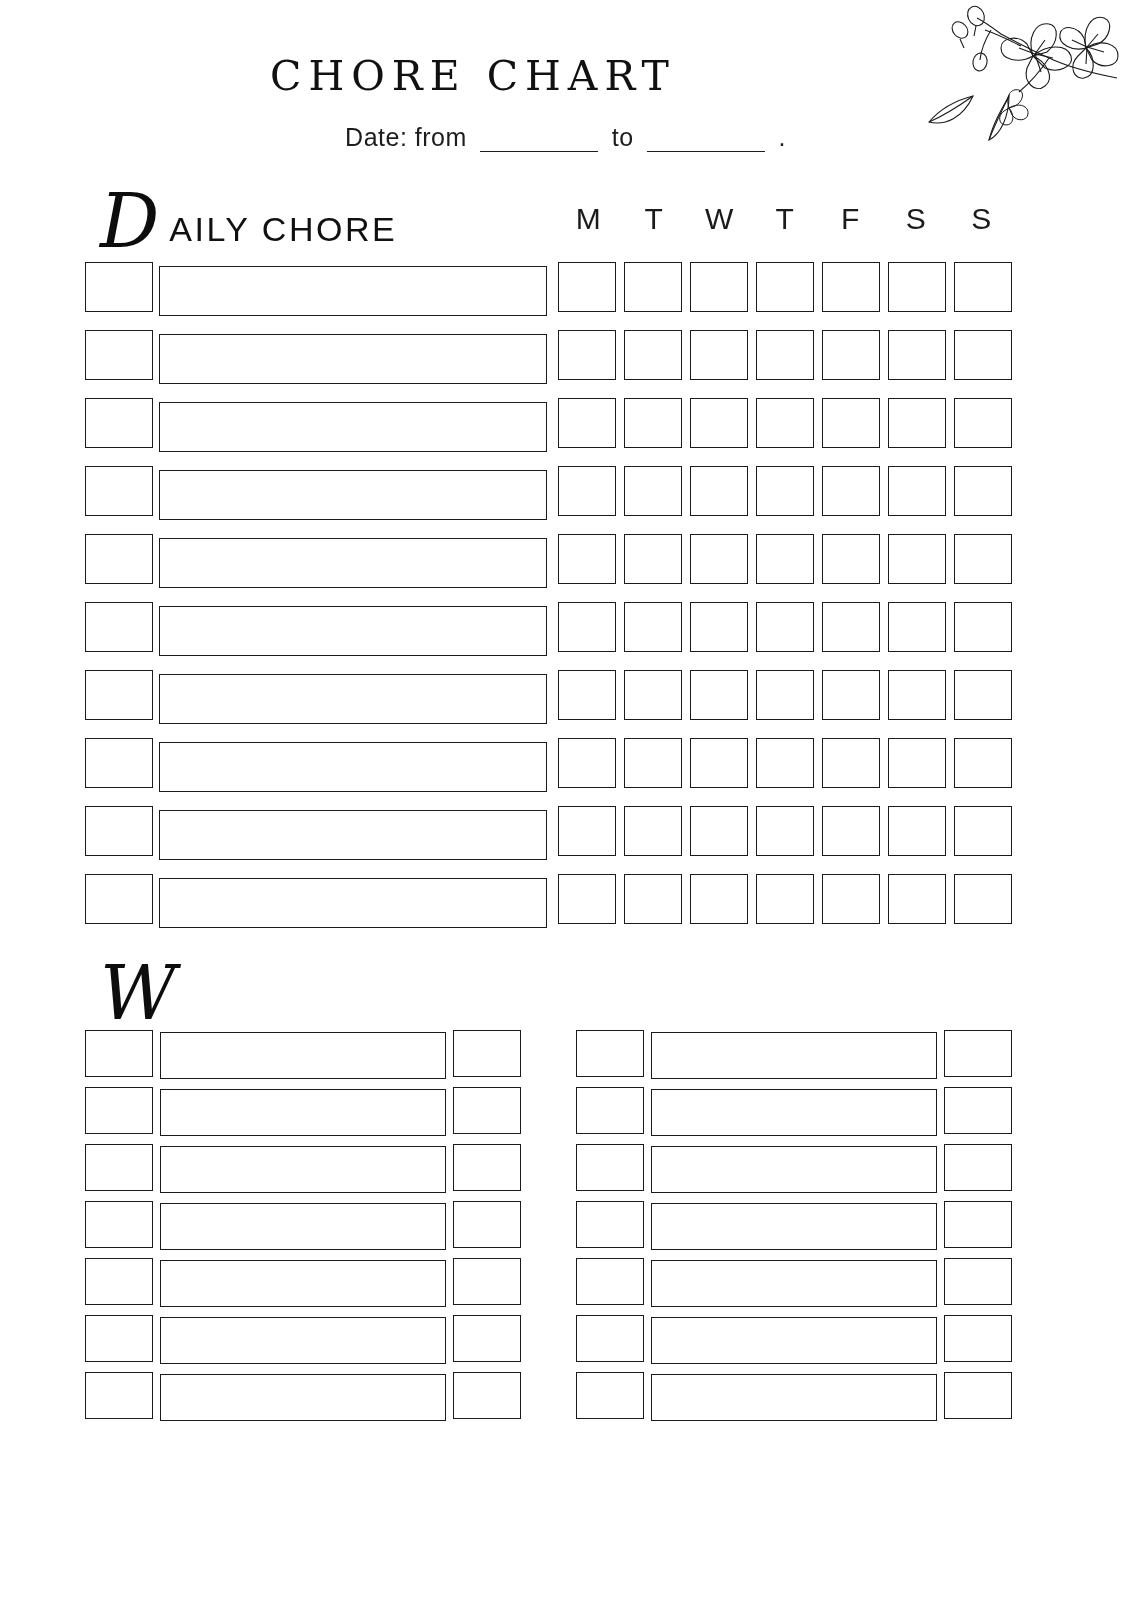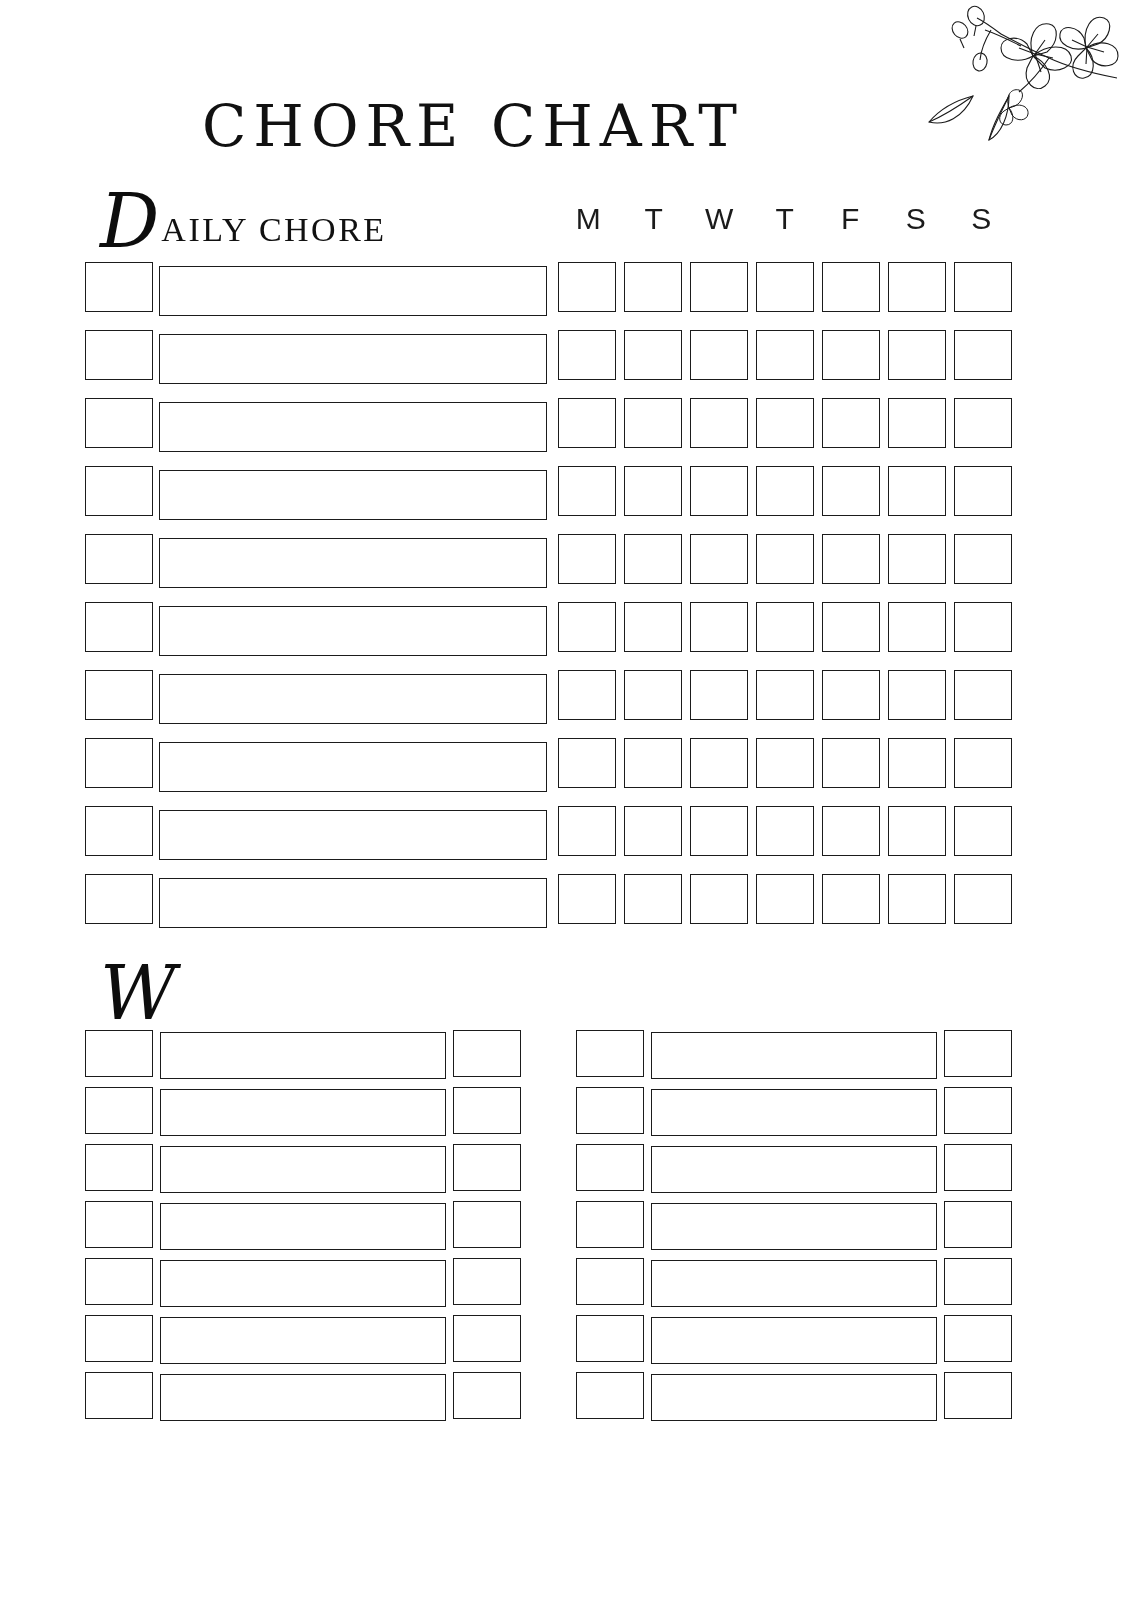--- a/index.html
+++ b/index.html
@@ -22,25 +22,24 @@
   }
 
   
   .title {
     position: absolute;
     top: 52px;
     left: 0;
     width: 946px;
     text-align: center;
     font-family: "DejaVu Serif", serif;
-    font-size: 58px;
+    font-size: 41px;
     letter-spacing: 7px;
     font-weight: 400;
     color: #111;
-    margin-top: 40px;
   }
   .date-line {
     position: absolute;
     top: 123px;
     left: 0;
     width: 1131px;
     text-align: center;
     font-family: "Liberation Sans", sans-serif;
     font-size: 25px;
     color: #1d1d1d;
@@ -76,25 +75,25 @@
     font-family: "DejaVu Serif", serif;
     font-style: italic;
     font-size: 74px;
     line-height: 0.8;
     font-weight: 400;
     color: #0d0d0d;
     position: relative;
     top: 6px;
   }
   .head-rest {
-    font-family: Liberation Serif, serif;
+    font-family: Liberation Sans, sans-serif;
     font-size: 34px;
     letter-spacing: 2.5px;
     color: #111;
-    margin-left: 2px;
+    margin-left: 10px;
   }
 
   #daily-head { left: 100px; top: 186px; }
   #weekly-head { left: 100px; top: 958px; }
 
   
   .day-letters {
     position: absolute;
     top: 202px;
     left: 556px;
@@ -182,20 +181,27 @@
           <path d="M0 0 C-4 -12, 2 -20, 10 -18 C16 -16, 14 -6, 6 -2 Z"></path>
           <path d="M0 0 C10 -6, 20 -2, 19 6 C18 13, 8 14, 3 7 Z"></path>
           <path d="M0 0 C6 7, 5 17, -3 17 C-10 17, -12 8, -5 3 Z"></path>
         </g>
       </g>
     </svg>
   </div>
 
   <div class="title">CHORE CHART</div>
 
+  <div class="date-line">
+    <span>Date: from</span>
+    <span class="blank b1"></span>
+    <span>to</span>
+    <span class="blank b2"></span>
+    <span>.</span>
+  </div>
 
   <div class="section-head" id="daily-head">
     <span class="dropcap">D</span>
     <span class="head-rest">AILY CHORE</span>
   </div>
 
   <div class="day-letters" id="day-letters">
       <div class="day-letter">M</div>
       <div class="day-letter">T</div>
       <div class="day-letter">W</div>

